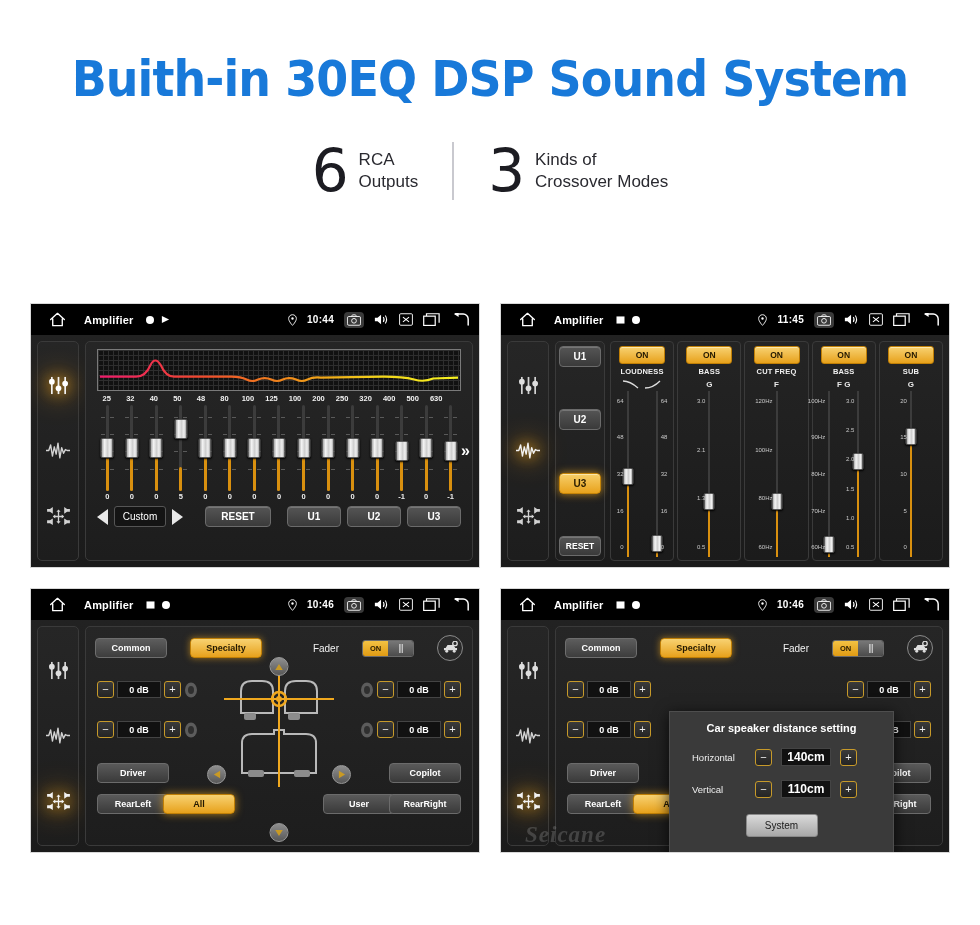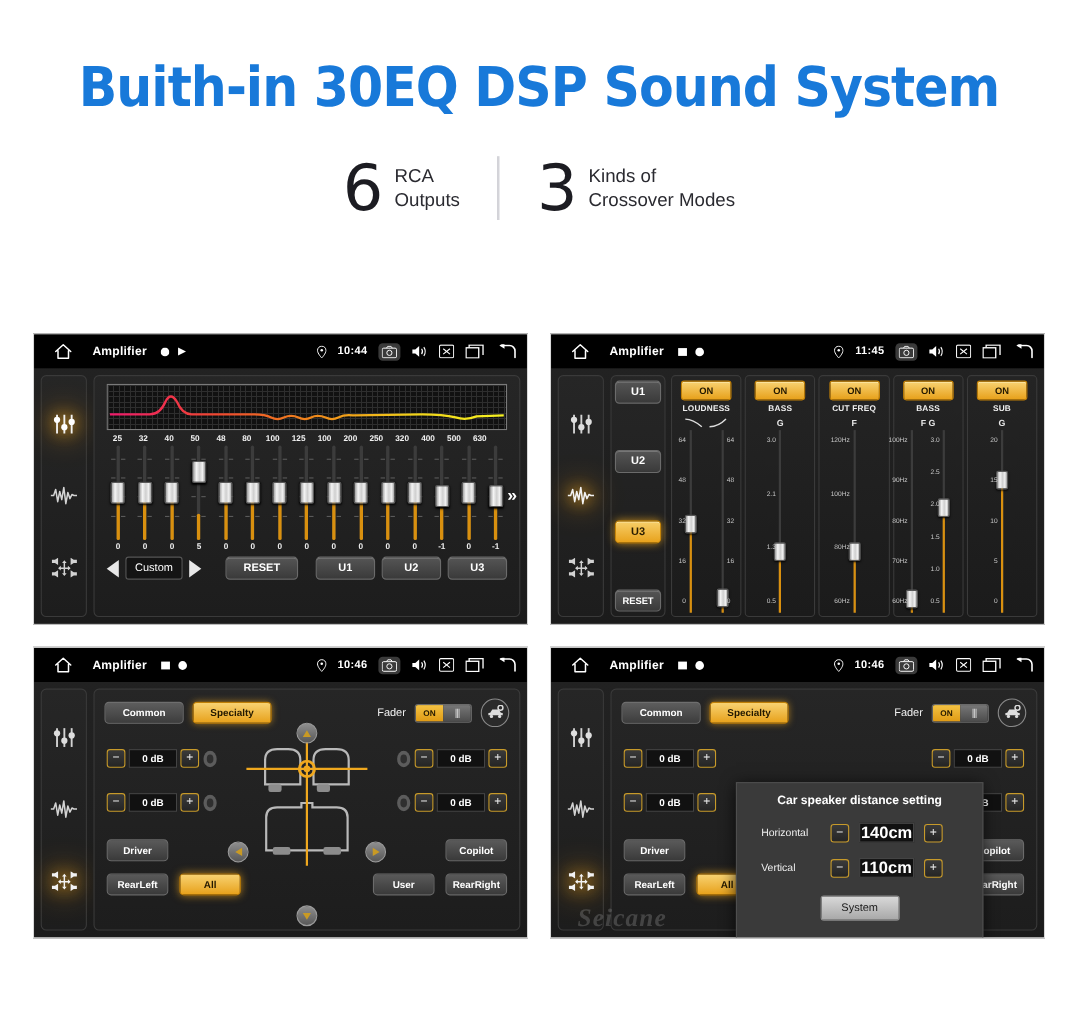--- a/index.html
+++ b/index.html
@@ -223,21 +223,21 @@
     background: linear-gradient(90deg,#9b9b9b 0%,#f4f4f4 28%,#cfcfcf 55%,#f0f0f0 78%,#9a9a9a 100%);
     border:1px solid #5a5a5a; border-radius:2px; box-shadow:0 1px 2px #000;
   }
   .scale-l, .scale-r { position:absolute; top:0; bottom:0; width:20px; }
   .scale-l { right: 100%; margin-right: 3px; }
   .scale-r { left: 100%; margin-left: 3px; }
   .stick { position:absolute; color:#c8c8c8; font-size:6px; transform:translateY(-50%); white-space:nowrap; }
   .stick.lft { right:0; text-align:right; }
 
   
-  .topbar3 { display:flex; align-items:center; gap:8px; padding: 3px 4px 0 4px; position:relative;}
+  .topbar3 { display:flex; align-items:center; gap:23px; padding: 3px 4px 0 4px; position:relative;}
   .tab {
     width: 72px; padding: 4px 0; text-align:center;
     font-size:9px; font-weight:bold; border-radius:4px;
   }
   .tab.off { background: linear-gradient(#5d5d5d,#3d3d3d); border:1px solid #6e6e6e; color:#fff; }
   .tab.on {
     background: linear-gradient(#f8d272,#e7a11b); border:1px solid #c07f06; color:#241900;
     box-shadow: 0 0 7px rgba(240,168,30,.6);
   }
   .fader-lbl { color:#f0f0f0; font-size:10px; margin-left:auto; }
@@ -262,21 +262,21 @@
   }
   .dbbox {
     width:44px; height:17px; background:#111; border:1px solid #444;
     color:#fff; font-size:9px; font-weight:bold;
     display:flex; align-items:center; justify-content:center;
   }
   .spk { width:14px;height:16px; }
   .btn3 {
     background: linear-gradient(#5a5a5a,#3a3a3a); border:1px solid #6b6b6b;
     border-radius:4px; color:#fff; font-size:9px; font-weight:bold;
-    padding: 4px 0; width:56px; text-align:center;
+    padding: 4px 0; width:72px; text-align:center;
   }
   .btn3.on {
     background: linear-gradient(#f8d272,#e7a11b); border-color:#c07f06; color:#241900;
     box-shadow: 0 0 8px rgba(240,168,30,.7);
   }
   .arrbtn {
     width:19px;height:19px;border-radius:50%;
     background: linear-gradient(#8e8e8e,#585858); border:1px solid #9a9a9a;
     display:flex;align-items:center;justify-content:center;
   }
@@ -287,21 +287,21 @@
     width: 225px; height: 152px;
     background:#3a3a3a; border:1px solid #4e4e4e;
     box-shadow: 0 3px 14px rgba(0,0,0,.75);
     padding: 10px 0;
     z-index: 9;
   }
   .dlg-title { text-align:center; color:#fff; font-size:11px; font-weight:bold; }
   .dlg-row { display:flex; align-items:center; gap:9px; margin: 14px 0 0 22px; }
   .dlg-lbl { color:#eee; font-size:9.5px; width:54px; }
   .dlg-box { width:50px;height:18px;background:#111;border:1px solid #444;color:#fff;
-             font-size:15px;display:flex;align-items:center;justify-content:center;font-weight:bold;}
+             font-size:12px;display:flex;align-items:center;justify-content:center;font-weight:bold;}
   .confirm {
     display:block; margin: 16px auto 0 auto; width:72px; padding:5px 0;
     background: linear-gradient(#d9d9d9,#a8a8a8); border:1px solid #8a8a8a; border-radius:3px;
     color:#1a1a1a; font-size:10px; text-align:center;
   }
   .watermark {
     position:absolute; left: 24px; bottom: 4px;
     font-family:"Liberation Serif", serif;
     font-size: 23px; font-style: italic; font-weight:bold;
     color: rgba(160,160,160,.30);

